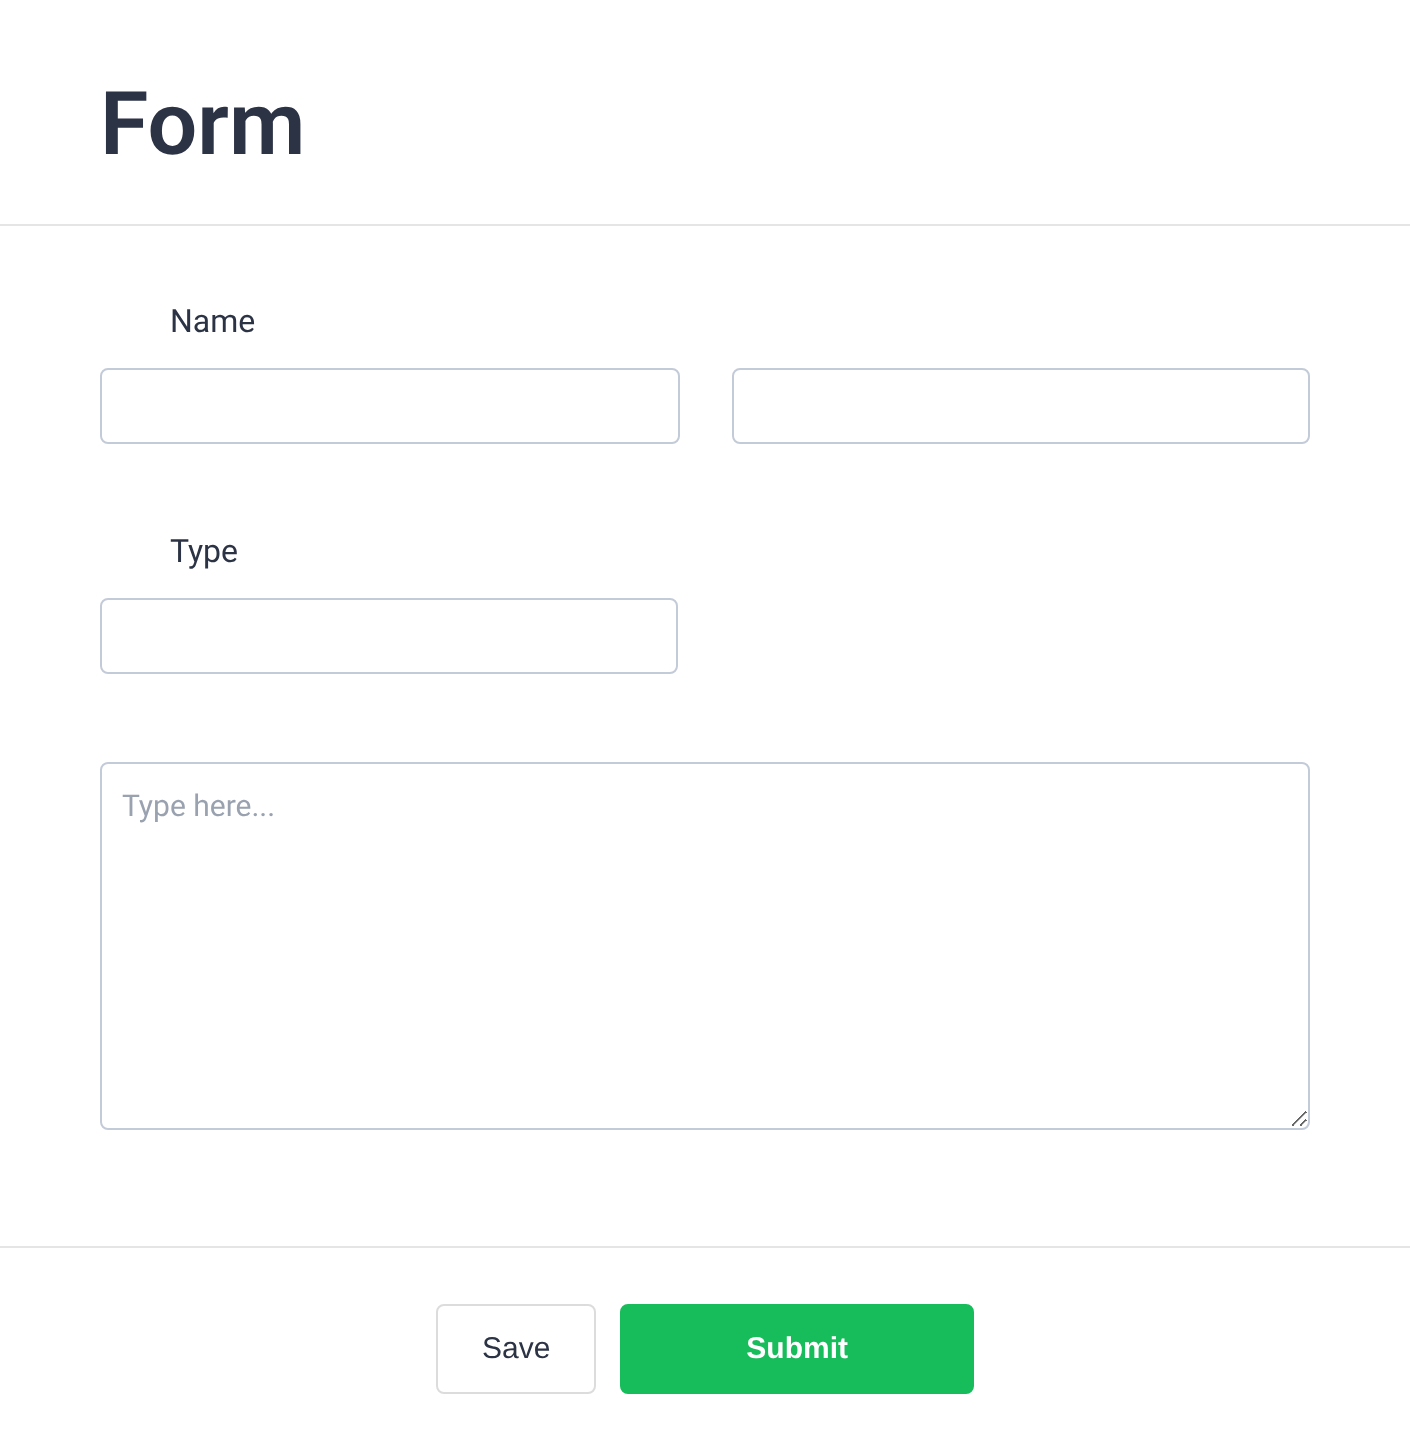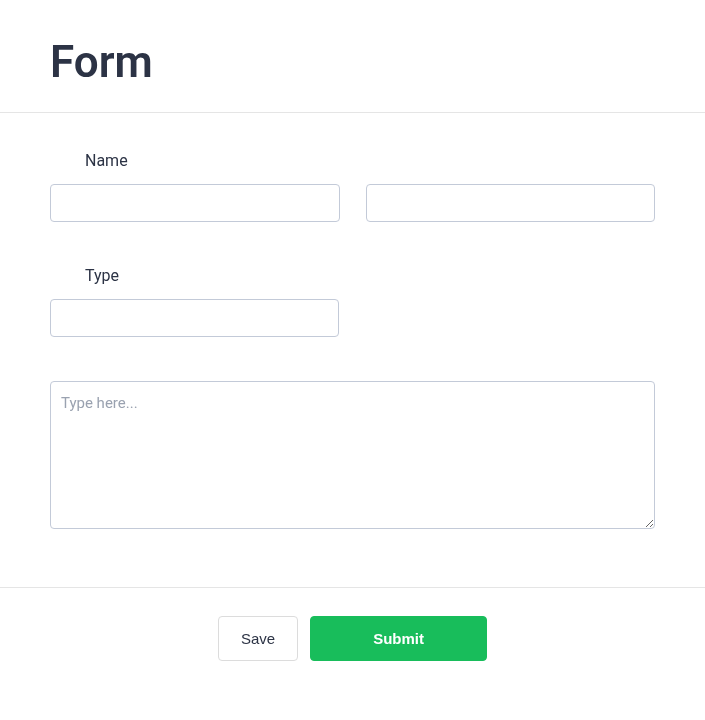--- a/index.html
+++ b/index.html
@@ -69,21 +69,21 @@
       width: 289px;
     }
     .sublabel {
       display: block;
       font-size: 12px;
       color: #6f7687;
       margin-top: 10px;
     }
     .textarea {
       width: 100%;
-      height: 148px;
+      height: 184px;
       border: 1px solid #c3cad8;
       border-radius: 4px;
       padding: 12px 10px;
       font-size: 15px;
       font-family: inherit;
       color: #2c3345;
       background: #fff;
       resize: both;
     }
     .textarea::placeholder {

